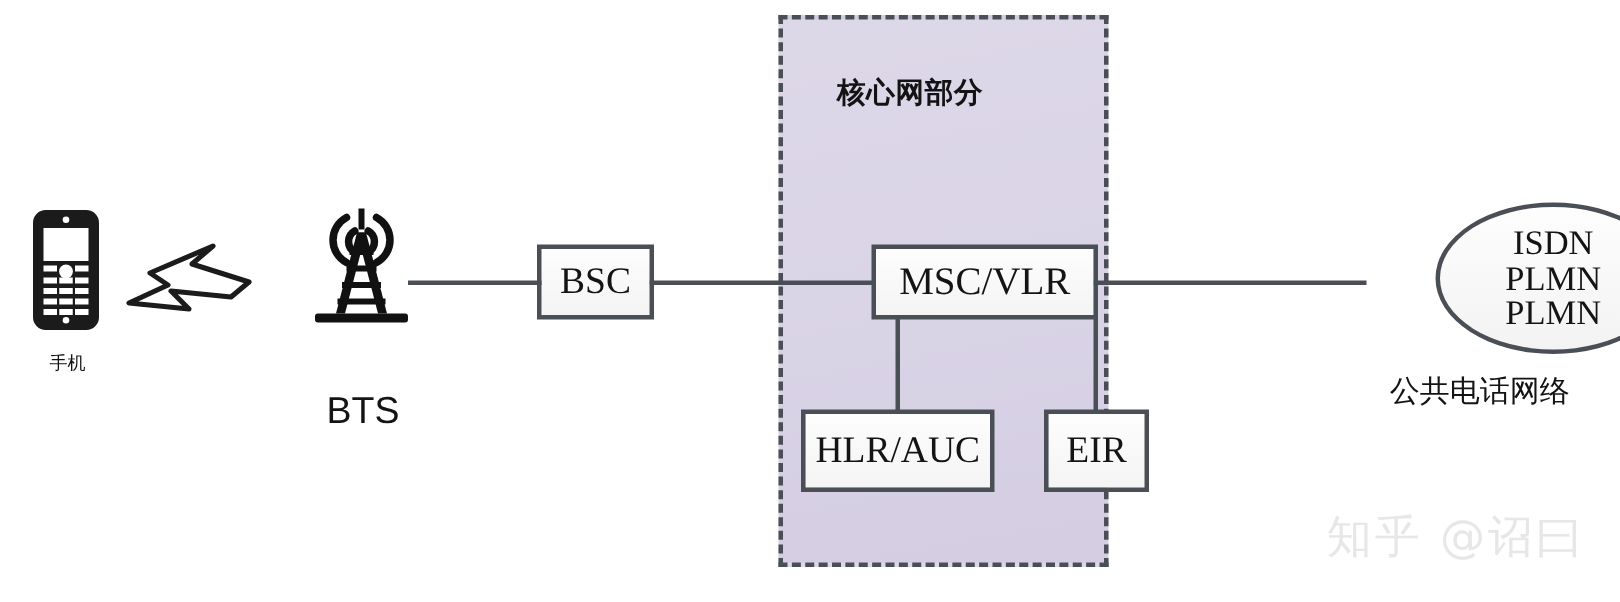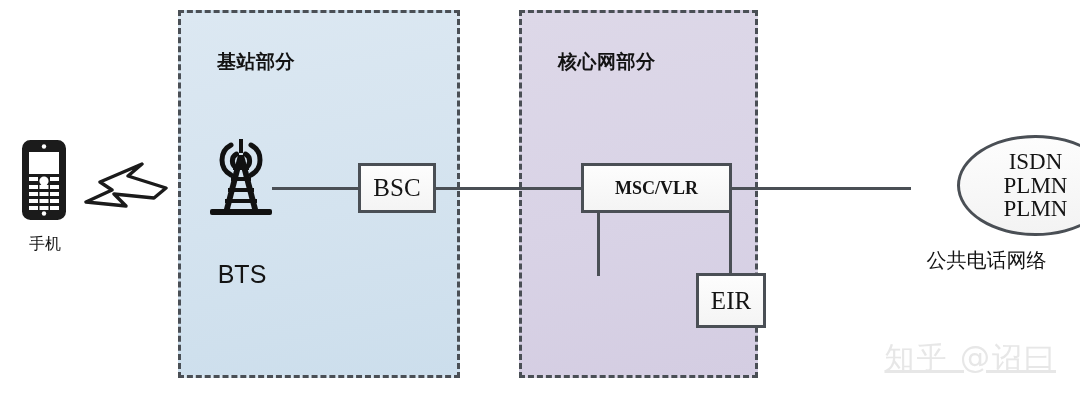--- a/index.html
+++ b/index.html
@@ -22,21 +22,21 @@
   
   .zone {
     border: 3px dashed #4a4f55;
     box-sizing: border-box;
   }
   #zone-bts {
     left: 178px; top: 10px; width: 282px; height: 368px;
     background: linear-gradient(170deg, #dce8f2 0%, #d4e3ef 55%, #ccdeec 100%);
   }
   #zone-core {
-    left: 519px; top: 10px; width: 239px; height: 368px;
+    left: 519px; top: 10px; width: 220px; height: 368px;
     background: linear-gradient(170deg, #ddd8e8 0%, #d9d3e6 55%, #d4cde2 100%);
   }
   .zone-title {
     position: absolute;
     left: 36px;
     top: 36px;
     font-size: 19px;
     font-weight: bold;
     color: #131313;
     letter-spacing: 0.5px;
@@ -60,21 +60,21 @@
     border: 3px solid #4a4f55;
     background: linear-gradient(180deg, #fdfdfd 0%, #f4f4f4 100%);
     display: flex;
     align-items: center;
     justify-content: center;
     font-family: "Liberation Serif", "DejaVu Serif", serif;
     color: #141414;
     white-space: nowrap;
   }
   #node-bsc  { left: 358px; top: 163px; width: 78px;  height: 50px; font-size: 25px; }
-  #node-msc  { left: 581px; top: 163px; width: 151px; height: 50px; font-size: 18px; font-weight: bold; }
+  #node-msc  { left: 581px; top: 163px; width: 151px; height: 50px; font-size: 26px; }
   #node-hlr  { left: 534px; top: 273px; width: 129px; height: 55px; font-size: 25px; }
   #node-eir  { left: 696px; top: 273px; width: 70px;  height: 55px; font-size: 25px; }
 
   
   #node-pstn {
     left: 957px; top: 135px; width: 157px; height: 101px;
     box-sizing: border-box;
     border: 3px solid #4a4f55;
     border-radius: 50%;
     background: linear-gradient(180deg, #fdfdfd 0%, #f3f3f3 100%);
@@ -93,21 +93,21 @@
     font-size: 20px;
     color: #131313;
     font-family: "DejaVu Sans", "Liberation Sans", sans-serif;
   }
 
   
   #handset { left: 22px; top: 140px; width: 44px; height: 80px; }
   #handset-caption {
     left: 0px; top: 234px; width: 90px;
     text-align: center;
-    font-size: 16px;
+    font-size: 12px;
     color: #131313;
     font-family: Liberation Serif, serif;
   }
   #rf-bolt { left: 82px; top: 160px; width: 86px; height: 50px; }
 
   
   #bts-tower { left: 202px; top: 133px; width: 78px; height: 90px; }
   #bts-caption {
     left: 196px; top: 224px; width: 92px;
     text-align: center;
@@ -118,31 +118,27 @@
   }
 
   
   #watermark {
     right: 24px; bottom: 22px;
     font-size: 30px;
     color: #e7e7e7;
     font-family: "DejaVu Sans", "Liberation Sans", sans-serif;
     letter-spacing: 2px;
     white-space: nowrap;
-    text-decoration: underline;
   }
 </style>
 </head>
 <body>
 
 <div id="canvas">
 
-  <div class="abs zone" id="zone-bts">
-    <div class="zone-title">基站部分</div>
-  </div>
 
   <div class="abs zone" id="zone-core">
     <div class="zone-title">核心网部分</div>
   </div>
 
   <div class="abs line-h" style="left:272px; top:187px; width:90px;"></div>
   <div class="abs line-h" style="left:433px; top:187px; width:151px;"></div>
   <div class="abs line-h" style="left:729px; top:187px; width:182px;"></div>
   <div class="abs line-v" style="left:597px; top:210px; height:66px;"></div>
   <div class="abs line-v" style="left:729px; top:210px; height:66px;"></div>
@@ -203,20 +199,23 @@
   <div class="abs" id="bts-caption">BTS</div>
 
   <div class="abs node-box" id="node-bsc">
     <span>BSC</span>
   </div>
 
   <div class="abs node-box" id="node-msc">
     <span>MSC/VLR</span>
   </div>
 
+  <div class="abs node-box" id="node-hlr">
+    <span>HLR/AUC</span>
+  </div>
 
   <div class="abs node-box" id="node-eir">
     <span>EIR</span>
   </div>
 
   <div class="abs" id="node-pstn">
     <div>ISDN</div>
     <div>PLMN</div>
     <div>PLMN</div>
   </div>

